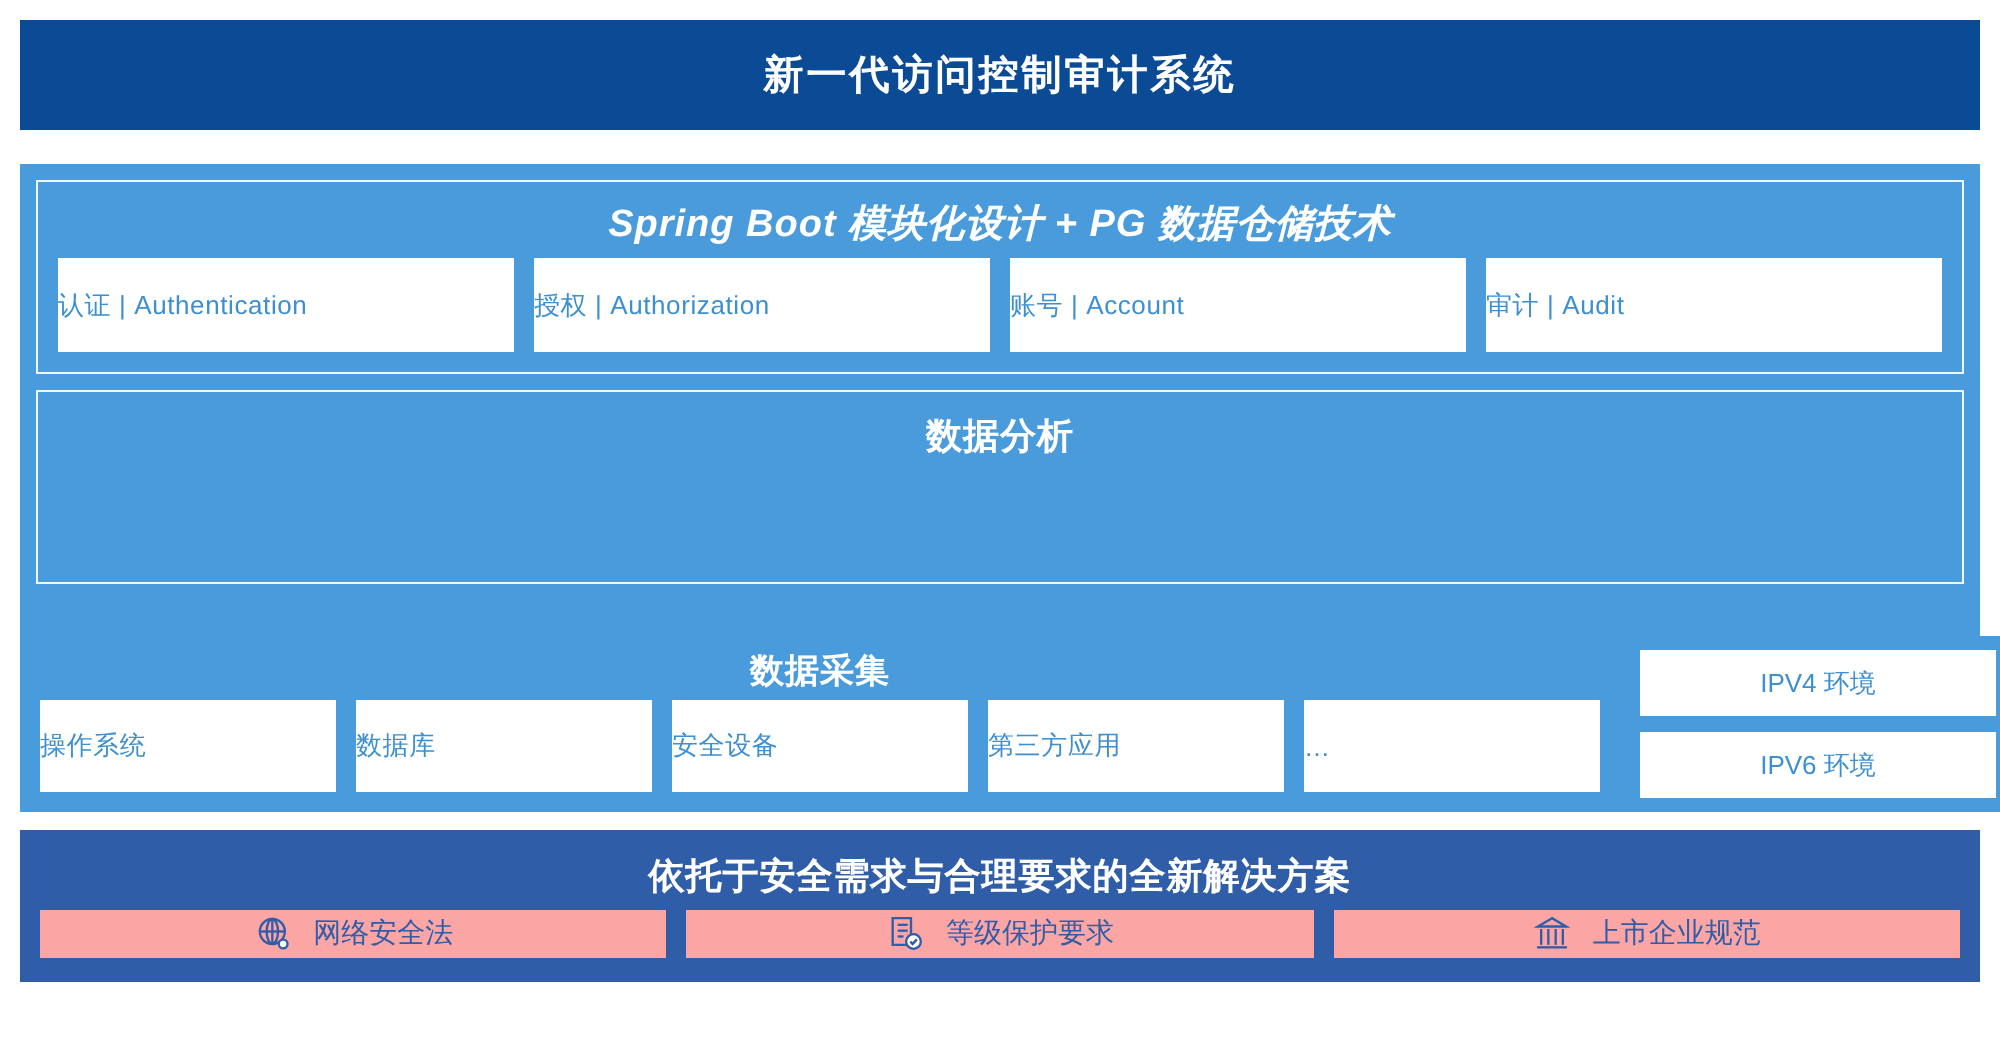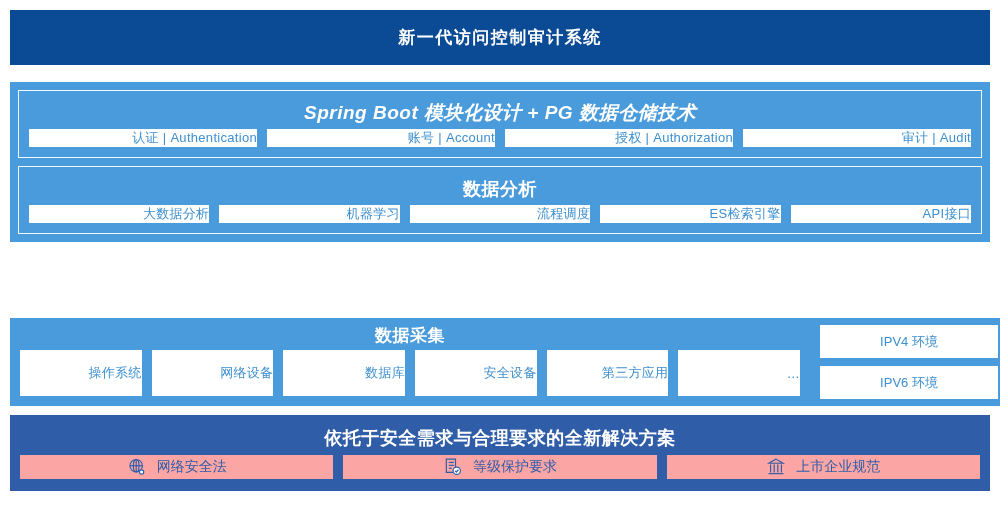--- a/index.html
+++ b/index.html
@@ -12,32 +12,32 @@
   .page { position: relative; width: 1000px; height: 529px; background:#fff; }
 
   
   .header {
     position: absolute; left: 10px; top: 10px;
     width: 980px; height: 55px;
     background: #0B4A95;
     display: flex; align-items: center; justify-content: center;
   }
   .header-title {
-    color: #ffffff; font-size: 17px; font-weight: bold;
+    color: #ffffff; font-size: 20px; font-weight: bold;
     letter-spacing: 1.5px;
   }
 
   
   .panel-light { background: #4A9BDB; }
   .panel-dark  { background: #2F5DA8; }
 
   
   .section-platform {
     position: absolute; left: 10px; top: 82px;
-    width: 980px; height: 160px;
+    width: 980px; height: 268px;
     padding: 8px;
     display: flex; flex-direction: column; gap: 8px;
   }
   .group-box {
     border: 1px solid rgba(255,255,255,0.92);
     padding: 8px 10px 10px 10px;
     display: flex; flex-direction: column;
   }
   .group-box.g1 { height: 97px; }
   .group-box.g2 { height: 97px; }
@@ -47,21 +47,21 @@
     font-size: 18px; font-weight: bold;
     line-height: 28px; height: 30px;
     letter-spacing: 0.5px;
   }
   .group-title.italic { font-style: italic; font-size: 19px; }
 
   .card-row { display: flex; gap: 10px; flex: 1; }
   .card {
     flex: 1;
     background: #ffffff;
-    display: flex; align-items: center; justify-content: flex-end;
+    display: flex; align-items: center; justify-content: flex-start;
     color: #3D8FD0; font-size: 13px;
     letter-spacing: 0.3px;
   }
 
   
   .section-collect-wrap {
     position: absolute; left: 10px; top: 318px;
     width: 998px; height: 88px;
     display: flex; gap: 0;
   }
@@ -112,64 +112,44 @@
 
   <div class="section-platform panel-light">
 
     <div class="group-box g1">
       <div class="group-title italic">Spring Boot 模块化设计 + PG 数据仓储技术</div>
       <div class="card-row">
         <div class="card">
           <span>认证 | Authentication</span>
         </div>
         <div class="card">
+          <span>授权 | Authorization</span>
+        </div>
+        <div class="card">
           <span>账号 | Account</span>
-        </div>
-        <div class="card">
-          <span>授权 | Authorization</span>
         </div>
         <div class="card">
           <span>审计 | Audit</span>
         </div>
       </div>
     </div>
 
     <div class="group-box g2">
       <div class="group-title">数据分析</div>
-      <div class="card-row">
-        <div class="card">
-          <span>大数据分析</span>
-        </div>
-        <div class="card">
-          <span>机器学习</span>
-        </div>
-        <div class="card">
-          <span>流程调度</span>
-        </div>
-        <div class="card">
-          <span>ES检索引擎</span>
-        </div>
-        <div class="card">
-          <span>API接口</span>
-        </div>
-      </div>
     </div>
 
   </div>
 
   <div class="section-collect-wrap">
 
     <div class="collect-main panel-light">
       <div class="group-title">数据采集</div>
       <div class="card-row">
         <div class="card">
           <span>操作系统</span>
-        </div>
-        <div class="card">
-          <span>网络设备</span>
         </div>
         <div class="card">
           <span>数据库</span>
         </div>
         <div class="card">
           <span>安全设备</span>
         </div>
         <div class="card">
           <span>第三方应用</span>
         </div>

